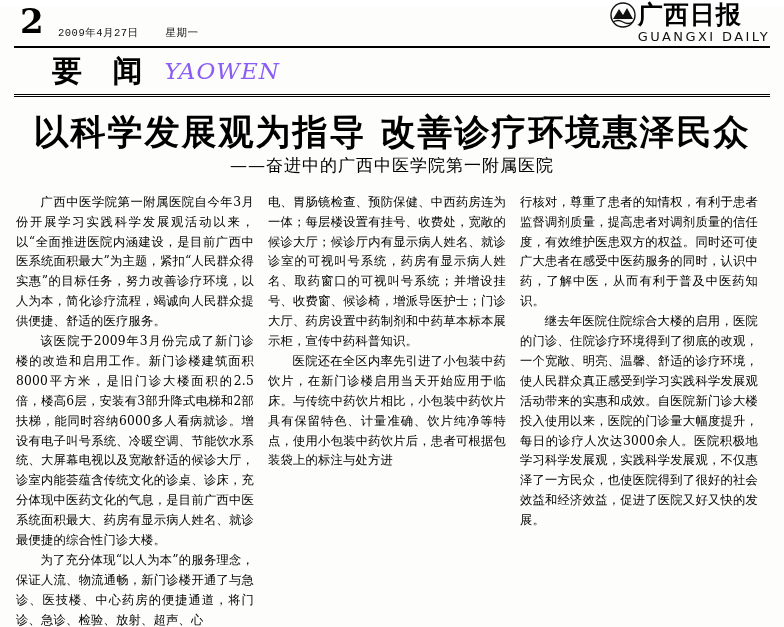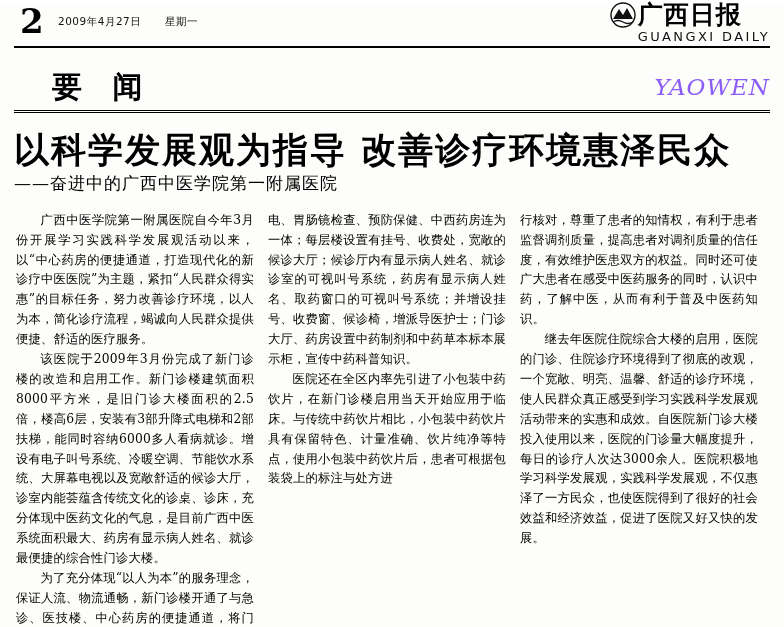--- a/index.html
+++ b/index.html
@@ -36,25 +36,26 @@
     top: -2px;
     font-family: "DejaVu Serif", serif;
     font-size: 34px;
     font-weight: bold;
     line-height: 34px;
     letter-spacing: -1px;
   }
   .date-line {
     position: absolute;
     left: 44px;
-    top: 9px;
+    top: 20px;
     font-size: 10.5px;
     letter-spacing: 0.5px;
     color: #111;
     white-space: nowrap;
+    font-family: Liberation Mono, monospace;
   }
   .date-line .weekday {
     margin-left: 20px;
   }
   .nameplate {
     position: absolute;
     right: 0;
     top: -4px;
     display: flex;
     gap: 2px;
@@ -79,47 +80,46 @@
   .nameplate-en {
     font-size: 13px;
     letter-spacing: 2.4px;
     margin-top: 3px;
     color: #111;
   }
 
   
   .section-head {
     position: relative;
-    margin: 16px 14px;
+    margin: 0 14px;
     height: 46px;
     border-bottom: 3px double #000;
     display: flex;
     align-items: center;
-    justify-content: space-between;
   }
   .section-cn {
     font-family: "DejaVu Serif", serif;
     font-size: 30px;
     font-weight: bold;
     letter-spacing: 10px;
     margin-left: 38px;
   }
   .section-en {
     font-family: "DejaVu Serif", serif;
     font-style: italic;
     font-size: 23px;
     letter-spacing: 1px;
     margin-left: 12px;
     color: #8b5cf6;
   }
 
   
   .headline-block {
     margin: 14px 14px 0 14px;
-    text-align: left;
+    text-align: center;
   }
   .headline {
     font-family: "DejaVu Serif", serif;
     font-size: 35px;
     font-weight: bold;
     letter-spacing: 2px;
     line-height: 1.22;
     white-space: nowrap;
   }
   .subheadline {
@@ -184,21 +184,21 @@
     <div class="section-en">YAOWEN</div>
   </div>
 
   <div class="headline-block">
     <div class="headline">以科学发展观为指导  改善诊疗环境惠泽民众</div>
     <div class="subheadline">——奋进中的广西中医学院第一附属医院</div>
   </div>
 
   <div class="columns">
     <div class="col">
-      <p>广西中医学院第一附属医院自今年3月份开展学习实践科学发展观活动以来，以“中心药房的便捷通道，打造现代化的新诊疗中医医院”为主题，紧扣“人民群众得实惠”的目标任务，努力改善诊疗环境，以人为本，简化诊疗流程，竭诚向人民群众提供便捷、舒适的医疗服务。</p>
+      <p>广西中医学院第一附属医院自今年3月份开展学习实践科学发展观活动以来，以“全面推进医院内涵建设，是目前广西中医系统面积最大”为主题，紧扣“人民群众得实惠”的目标任务，努力改善诊疗环境，以人为本，简化诊疗流程，竭诚向人民群众提供便捷、舒适的医疗服务。</p>
       <p>该医院于2009年3月份完成了新门诊楼的改造和启用工作。新门诊楼建筑面积8000平方米，是旧门诊大楼面积的2.5倍，楼高6层，安装有3部升降式电梯和2部扶梯，能同时容纳6000多人看病就诊。增设有电子叫号系统、冷暖空调、节能饮水系统、大屏幕电视以及宽敞舒适的候诊大厅，诊室内能荟蕴含传统文化的诊桌、诊床，充分体现中医药文化的气息，是目前广西中医系统面积最大、药房有显示病人姓名、就诊最便捷的综合性门诊大楼。</p>
       <p>为了充分体现“以人为本”的服务理念，保证人流、物流通畅，新门诊楼开通了与急诊、医技楼、中心药房的便捷通道，将门诊、急诊、检验、放射、超声、心</p>
     </div>
     <div class="col">
       <p class="noindent">电、胃肠镜检查、预防保健、中西药房连为一体；每层楼设置有挂号、收费处，宽敞的候诊大厅；候诊厅内有显示病人姓名、就诊诊室的可视叫号系统，药房有显示病人姓名、取药窗口的可视叫号系统；并增设挂号、收费窗、候诊椅，增派导医护士；门诊大厅、药房设置中药制剂和中药草本标本展示柜，宣传中药科普知识。</p>
       <p>医院还在全区内率先引进了小包装中药饮片，在新门诊楼启用当天开始应用于临床。与传统中药饮片相比，小包装中药饮片具有保留特色、计量准确、饮片纯净等特点，使用小包装中药饮片后，患者可根据包装袋上的标注与处方进</p>
     </div>
     <div class="col">
       <p class="noindent">行核对，尊重了患者的知情权，有利于患者监督调剂质量，提高患者对调剂质量的信任度，有效维护医患双方的权益。同时还可使广大患者在感受中医药服务的同时，认识中药，了解中医，从而有利于普及中医药知识。</p>
       <p>继去年医院住院综合大楼的启用，医院的门诊、住院诊疗环境得到了彻底的改观，一个宽敞、明亮、温馨、舒适的诊疗环境，使人民群众真正感受到学习实践科学发展观活动带来的实惠和成效。自医院新门诊大楼投入使用以来，医院的门诊量大幅度提升，每日的诊疗人次达3000余人。医院积极地学习科学发展观，实践科学发展观，不仅惠泽了一方民众，也使医院得到了很好的社会效益和经济效益，促进了医院又好又快的发展。</p>

